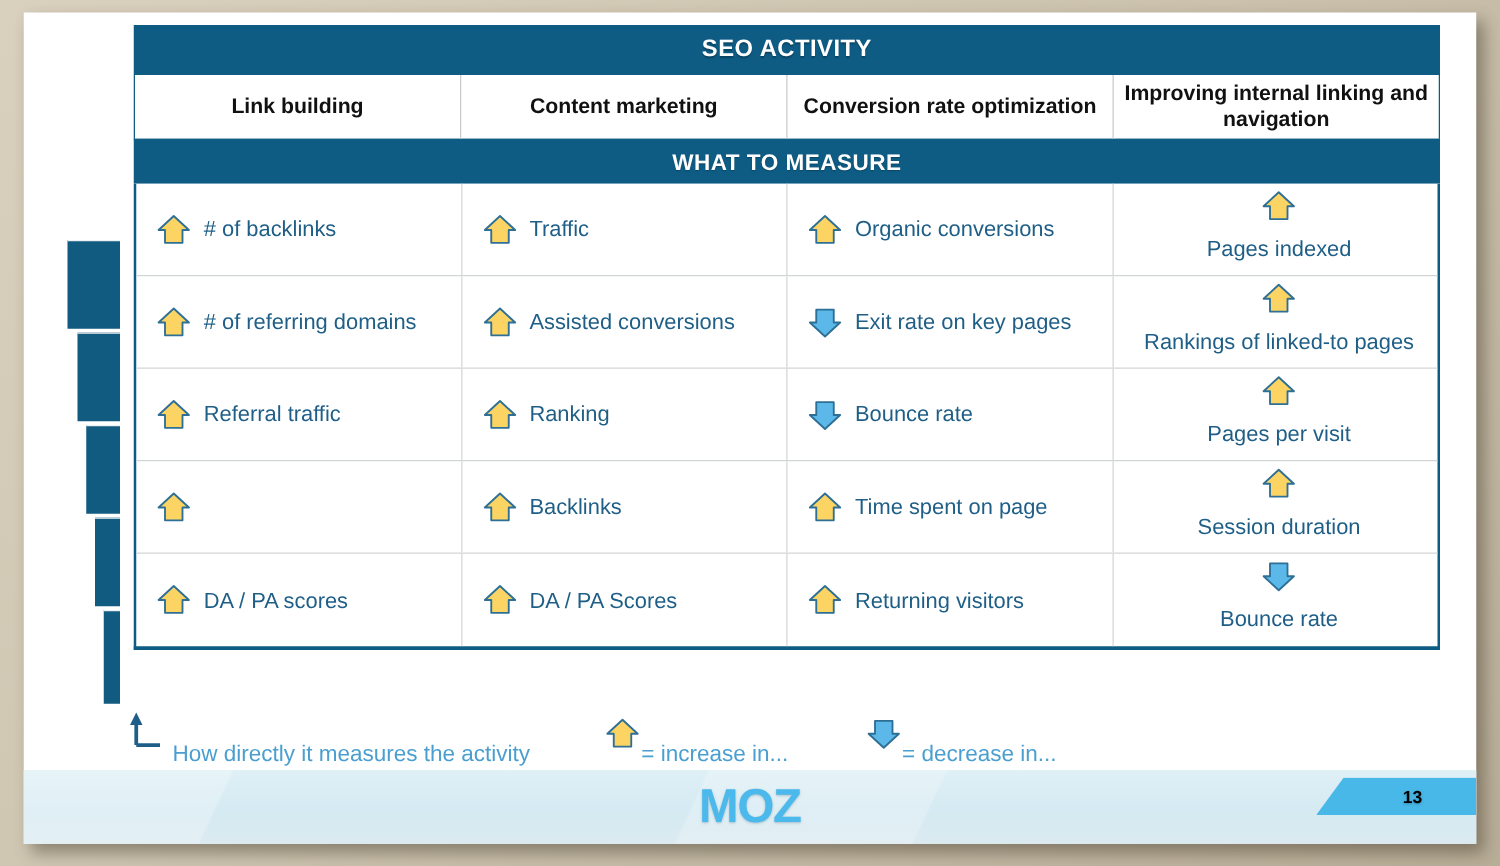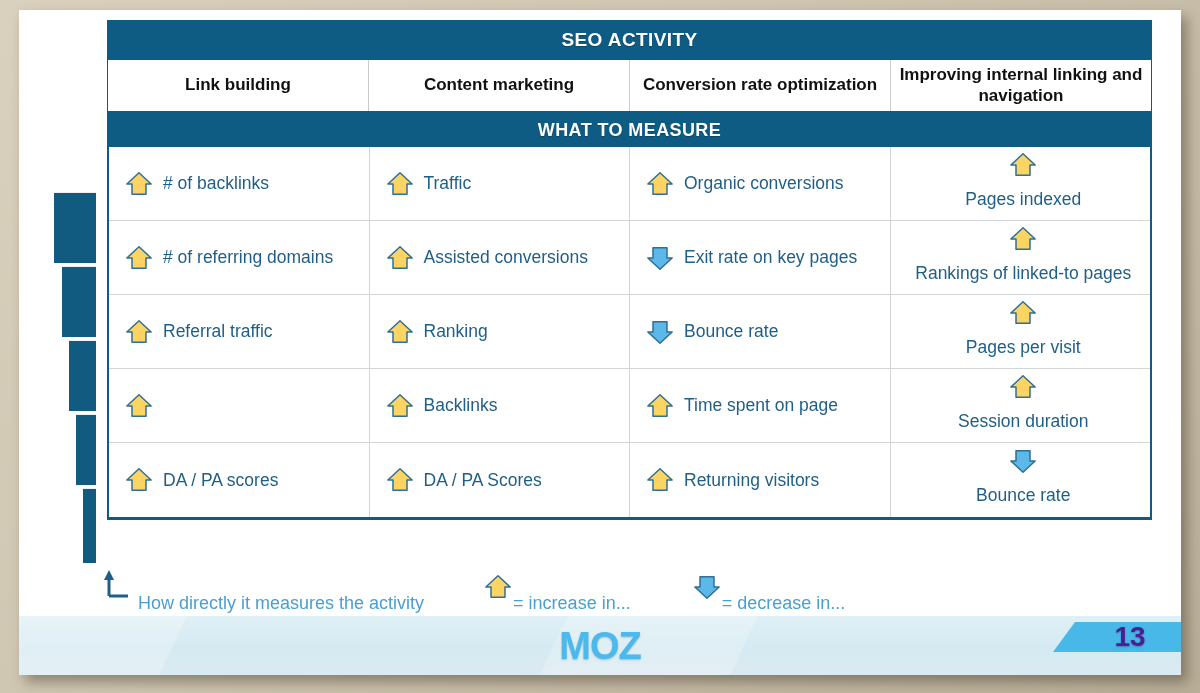--- a/index.html
+++ b/index.html
@@ -186,22 +186,22 @@
     color: #4cb9ec;
     text-shadow: 0 1px 2px rgba(120,150,165,.55);
   }
   #page-badge {
     position: absolute;
     right: 0;
     top: 6px;
     height: 30px;
     min-width: 128px;
     background: #48b8e8;
-    color: #4c1d95;
-    font-size: 28px;
+    color: #000000;
+    font-size: 14px;
     font-weight: bold;
     display: flex;
     align-items: center;
     justify-content: center;
     padding-left: 26px;
     clip-path: polygon(22px 0, 100% 0, 100% 100%, 0 100%);
     text-shadow: 0 1px 2px rgba(40,90,120,.5);
   }
 </style>
 </head>

